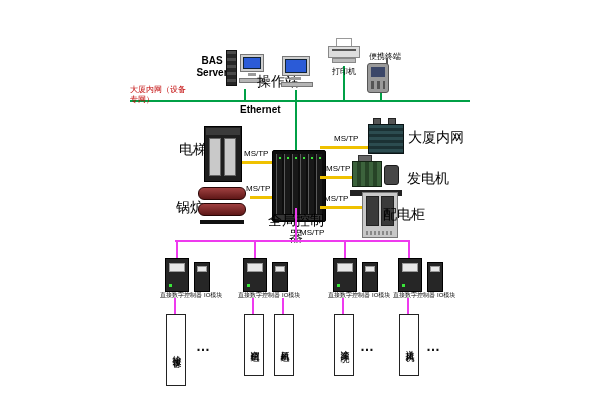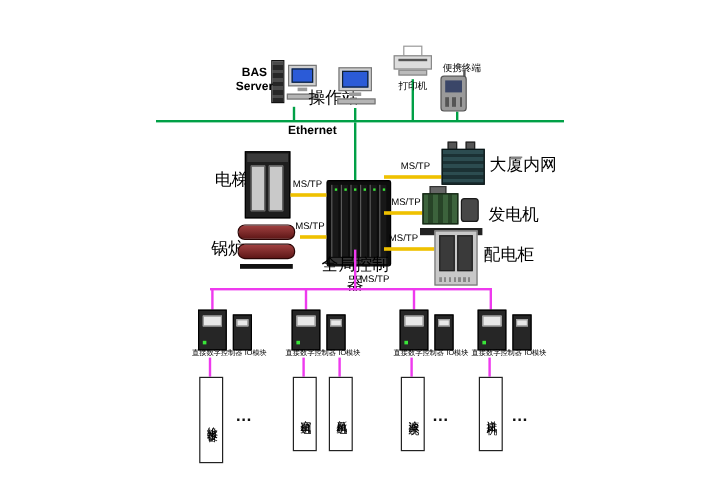--- a/index.html
+++ b/index.html
@@ -82,20 +82,21 @@
 
 <div id="canvas">
 
   <div class="line green h" style="left:130px;top:100px;width:340px;"></div>
   <div class="line green v" style="left:244px;top:89px;height:11px;"></div>
   <div class="line green v" style="left:295px;top:90px;height:10px;"></div>
   <div class="line green v" style="left:343px;top:66px;height:34px;"></div>
   <div class="line green v" style="left:380px;top:93px;height:7px;"></div>
   <div class="line green v" style="left:295px;top:102px;height:48px;"></div>
 
+  <div class="lbl red" style="left:130px;top:85px;width:58px;">大厦内网（设备专网）</div>
   <div class="lbl bold" style="left:240px;top:104px;">Ethernet</div>
 
   <div class="lbl bold center" style="left:192px;top:55px;width:40px;">BAS Server</div>
   <div class="icon" style="left:226px;top:48px;width:40px;height:42px;">
     <div class="tower"></div>
     <div class="mon" style="left:14px;top:6px;width:24px;height:18px;"></div>
     <div class="scr" style="left:17px;top:9px;width:18px;height:12px;"></div>
     <div class="stand" style="left:22px;top:25px;width:8px;height:3px;"></div>
     <div class="kbd" style="left:13px;top:30px;width:26px;height:5px;"></div>
   </div>
@@ -174,21 +175,21 @@
   <div class="lbl" style="left:407px;top:170px;">发电机</div>
 
   <div class="line yellow yh" style="left:320px;top:206px;width:42px;"></div>
   <div class="lbl small" style="left:324px;top:194px;">MS/TP</div>
   <div class="icon" style="left:362px;top:192px;width:36px;height:46px;">
     <div class="cb-body"></div>
     <div class="cb-door" style="left:4px;"></div>
     <div class="cb-door" style="left:19px;"></div>
     <div class="cb-vent"></div>
   </div>
-  <div class="lbl" style="left:403px;top:206px;font-family:Liberation Serif, serif;">配电柜</div>
+  <div class="lbl" style="left:383px;top:206px;">配电柜</div>
 
   <div class="line magenta v" style="left:295px;top:208px;height:34px;"></div>
   <div class="line magenta h" style="left:175px;top:240px;width:235px;"></div>
   <div class="lbl small" style="left:300px;top:228px;">MS/TP</div>
 
   <div class="line magenta v" style="left:176px;top:240px;height:18px;"></div>
   <div class="line magenta v" style="left:254px;top:240px;height:18px;"></div>
   <div class="line magenta v" style="left:344px;top:240px;height:18px;"></div>
   <div class="line magenta v" style="left:408px;top:240px;height:18px;"></div>
 

